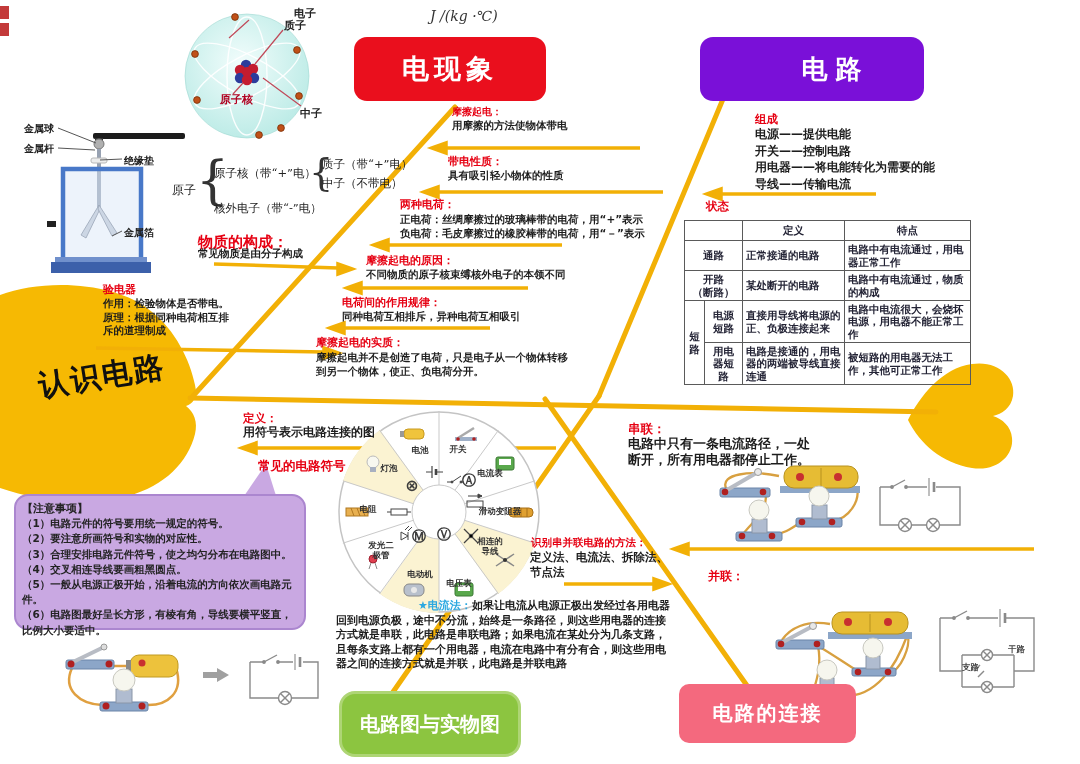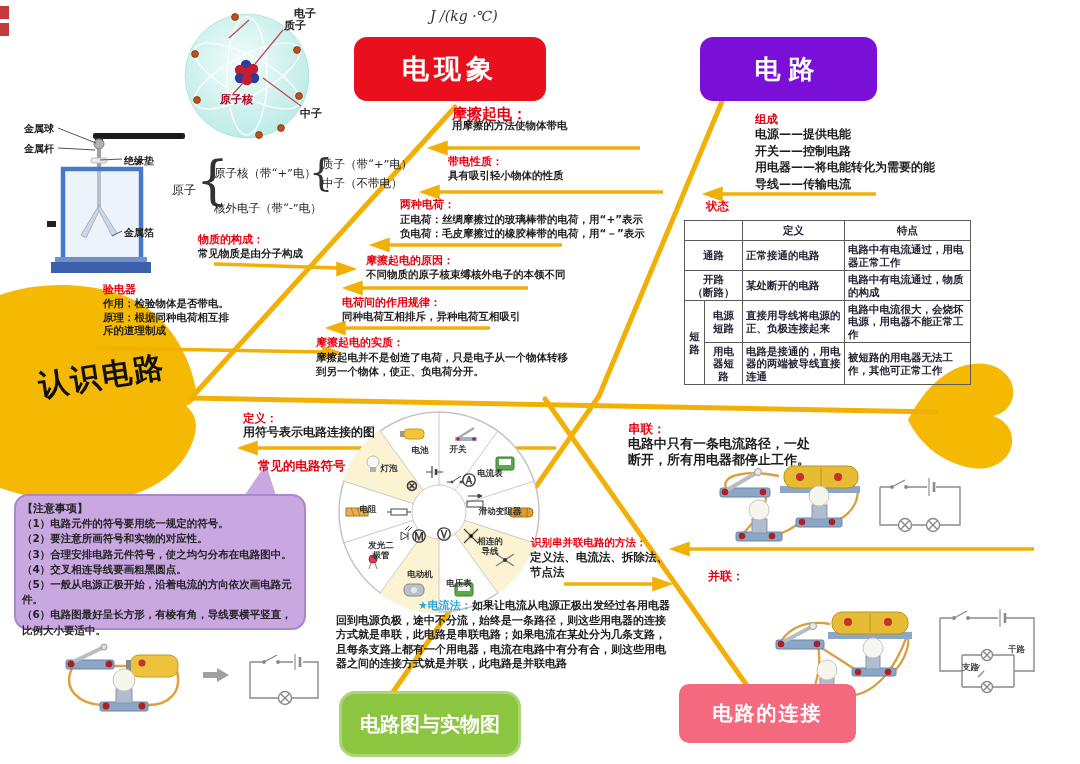--- a/index.html
+++ b/index.html
@@ -373,21 +373,21 @@
         <line x1="47" y1="74" x2="55" y2="82"></line>
         <line x1="55" y1="74" x2="47" y2="82"></line>
     <line x1="38" y1="62" x2="44" y2="56"></line>
         <line x1="42" y1="68" x2="48" y2="62"></line>
   </g>
 </svg>
 
 <div class="node" style="left:354px;top:37px;width:192px;height:64px;background:#ea0f1d;border-radius:13px;font-size:27px;letter-spacing:5px;">
       <span>电现象</span>
     </div>
-<div class="node" style="left:700px;top:37px;width:177px;height:64px;background:#7a10d8;border-radius:13px;font-size:26px;letter-spacing:8px;">
+<div class="node" style="left:700px;top:37px;width:177px;height:64px;background:#7a10d8;border-radius:13px;font-size:26px;letter-spacing:8px;padding-left:47px;">
       <span>电路</span>
     </div>
 <div class="node" style="left:679px;top:684px;width:177px;height:59px;background:#f4697e;border-radius:10px;font-size:20px;letter-spacing:2px;">
       <span>电路的连接</span>
     </div>
 <div class="node" style="left:339px;top:691px;width:182px;height:66px;background:#8cc540;border:3px solid #aed575;border-radius:16px;font-size:20px;box-sizing:border-box;">
       <span>电路图与实物图</span>
     </div>
 
 <div class="maintitle" style="left:38px;top:356px;font-size:30px;">认识电路</div>
@@ -405,28 +405,28 @@
 <div class="lbl" style="left:124px;top:226px;font-size:10px;">金属箔</div>
 
 <div class="t serif" style="left:172px;top:183px;font-size:12px;">原子</div>
 <div class="brace" style="left:196px;top:154px;font-size:52px;line-height:52px;">{</div>
 <div class="t serif" style="left:214px;top:166px;font-size:11.5px;">原子核（带“+”电）</div>
 <div class="brace" style="left:309px;top:153px;font-size:38px;line-height:38px;">{</div>
 <div class="t serif" style="left:322px;top:157px;font-size:11.5px;">质子（带“+”电）</div>
 <div class="t serif" style="left:322px;top:176px;font-size:11.5px;">中子（不带电）</div>
 <div class="t serif" style="left:214px;top:201px;font-size:11.5px;">核外电子（带“-”电）</div>
 
-<div class="t red" style="left:198px;top:233px;font-size:11px;">物质的构成：</div>
+<div class="t red" style="left:198px;top:233px;font-size:15px;">物质的构成：</div>
 <div class="t" style="left:198px;top:247px;font-size:10.5px;">常见物质是由分子构成</div>
 <div class="t red" style="left:103px;top:283px;font-size:11px;">验电器</div>
 <div class="t" style="left:103px;top:297px;font-size:10.5px;">作用：检验物体是否带电。
 原理：根据同种电荷相互排
 斥的道理制成</div>
 
-<div class="t red" style="left:452px;top:105px;font-size:15px;">摩擦起电：</div>
+<div class="t red" style="left:452px;top:105px;font-size:10px;">摩擦起电：</div>
 <div class="t" style="left:452px;top:119px;font-size:10.5px;">用摩擦的方法使物体带电</div>
 <div class="t red" style="left:448px;top:155px;font-size:11px;">带电性质：</div>
 <div class="t" style="left:448px;top:169px;font-size:10.5px;">具有吸引轻小物体的性质</div>
 <div class="t red" style="left:400px;top:198px;font-size:11px;">两种电荷：</div>
 <div class="t" style="left:400px;top:212px;font-size:10.5px;line-height:14px;">正电荷：丝绸摩擦过的玻璃棒带的电荷，用“+”表示
 负电荷：毛皮摩擦过的橡胶棒带的电荷，用“－”表示</div>
 <div class="t red" style="left:366px;top:254px;font-size:11px;">摩擦起电的原因：</div>
 <div class="t" style="left:366px;top:268px;font-size:10.5px;">不同物质的原子核束缚核外电子的本领不同</div>
 <div class="t red" style="left:342px;top:296px;font-size:11px;">电荷间的作用规律：</div>
 <div class="t" style="left:342px;top:310px;font-size:10.5px;">同种电荷互相排斥，异种电荷互相吸引</div>

